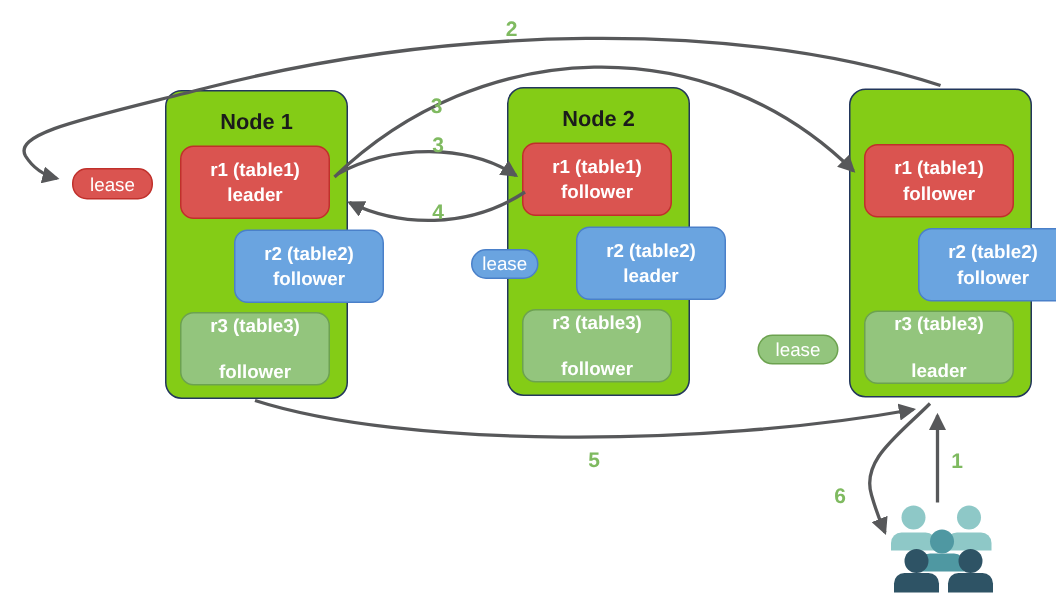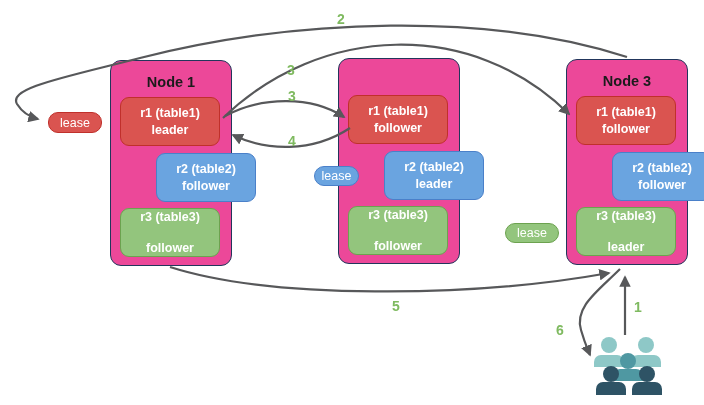--- a/index.html
+++ b/index.html
@@ -1,21 +1,21 @@
 <!DOCTYPE html>
 <html><head>
 <meta charset="utf-8">
 <style>
   html,body{margin:0;padding:0;background:#fff;}
   .stage{
     position:relative;width:704px;height:405px;background:#ffffff;overflow:hidden;
     font-family:"Liberation Sans", sans-serif;
   }
   .node{
-    position:absolute;width:122px;height:206px;background:#ec4899;
+    position:absolute;width:122px;height:206px;background:#84cc16;
     border:1.5px solid #22365c;border-radius:11px;box-sizing:border-box;z-index:1;
   }
   .node-title{
     text-align:center;margin-top:13px;font-size:14.5px;font-weight:bold;color:#1b1b1b;
   }
   .replica{
     position:absolute;left:9px;width:100px;height:49px;border-radius:9px;
     box-sizing:border-box;display:flex;flex-direction:column;align-items:center;justify-content:center;
     color:#ffffff;font-size:12.5px;line-height:1.32;text-align:center;font-weight:bold;
   }
@@ -51,36 +51,36 @@
       <span>r2 (table2)</span>
       <span>follower</span>
     </div>
     <div class="replica c-green r-pos-2">
       <span>r3 (table3)</span>
       <span>follower</span>
     </div>
   </div>
 
   <div class="node" style="left:338px;top:58px">
+    <div class="node-title">Node 2</div>
     <div class="replica c-red r-pos-0">
       <span>r1 (table1)</span>
       <span>follower</span>
     </div>
     <div class="replica c-blue r-pos-1">
       <span>r2 (table2)</span>
       <span>leader</span>
     </div>
     <div class="replica c-green r-pos-2">
       <span>r3 (table3)</span>
       <span>follower</span>
     </div>
   </div>
 
   <div class="node" style="left:566px;top:59px">
-    <div class="node-title">Node 3</div>
     <div class="replica c-red r-pos-0">
       <span>r1 (table1)</span>
       <span>follower</span>
     </div>
     <div class="replica c-blue r-pos-1">
       <span>r2 (table2)</span>
       <span>follower</span>
     </div>
     <div class="replica c-green r-pos-2">
       <span>r3 (table3)</span>

